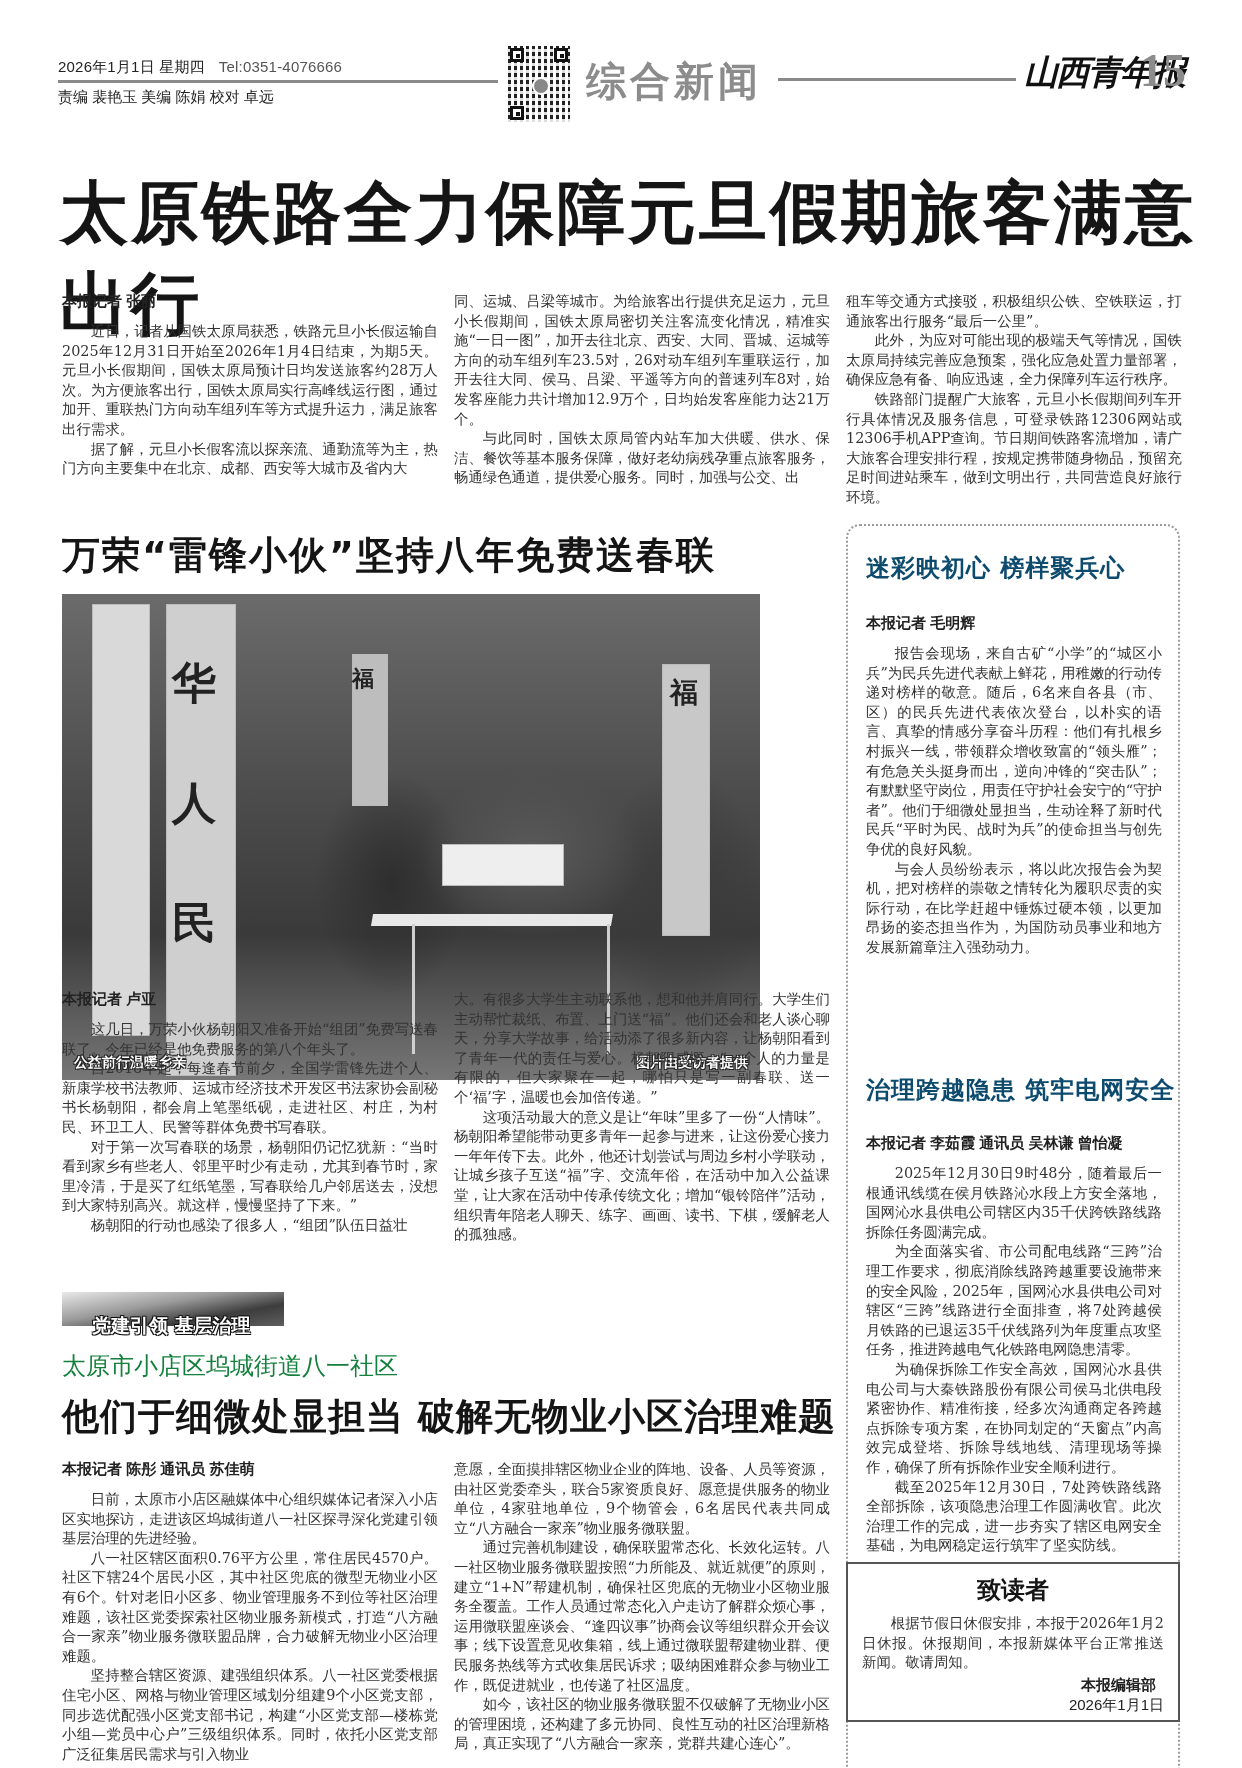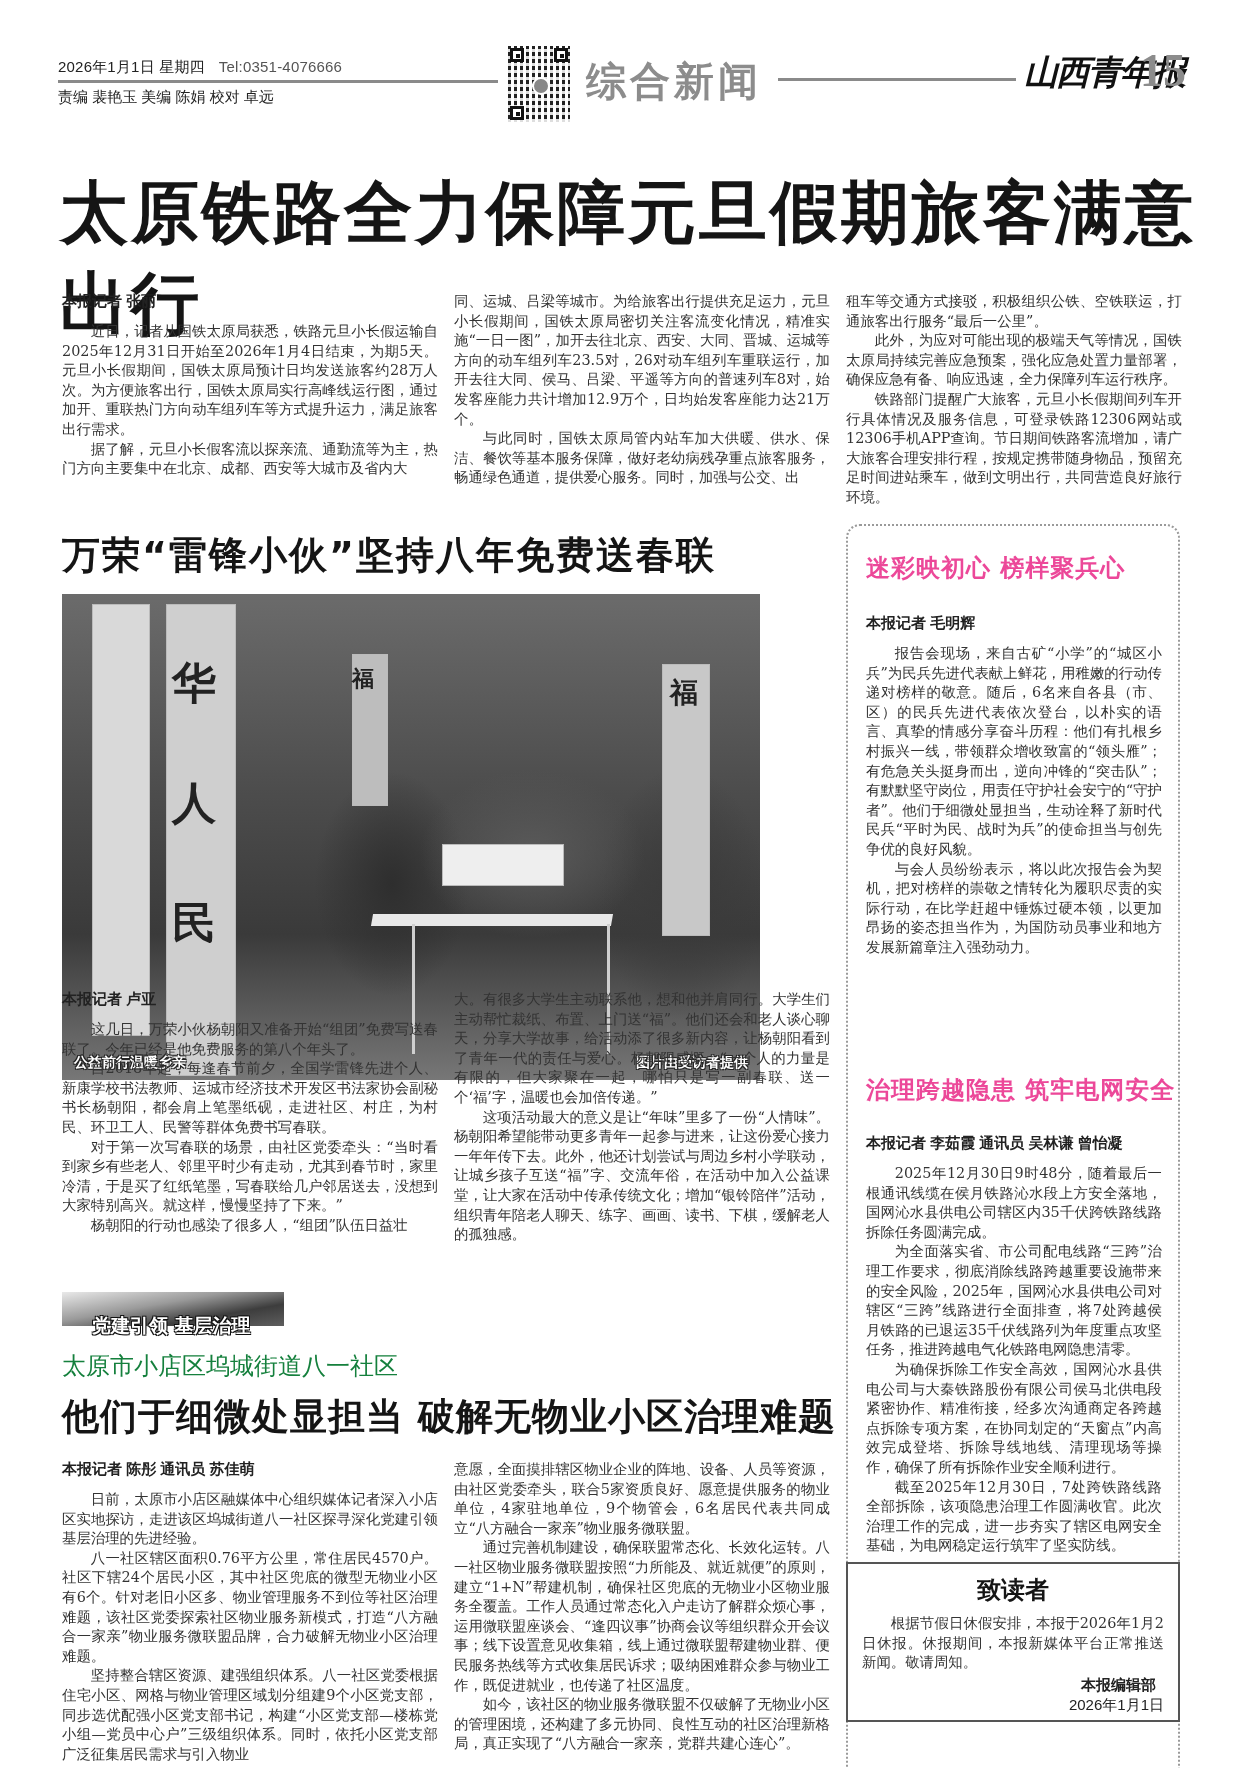--- a/index.html
+++ b/index.html
@@ -36,21 +36,21 @@
       radial-gradient(ellipse 160px 120px at 470px 260px,#5a5a5a,transparent 70%),
       radial-gradient(ellipse 110px 160px at 330px 290px,#2e2e2e,transparent 70%),
       radial-gradient(ellipse 120px 180px at 620px 300px,#3a3a3a,transparent 70%),
       linear-gradient(180deg,#6b6b6b 0%,#4d4d4d 40%,#3a3a3a 70%,#777 100%);}
   .photo .scroll{position:absolute;background:#d9d9d9;border:1px solid #bbb;}
   .photo .glyph{position:absolute;font-size:44px;font-weight:bold;color:#222;font-family:"DejaVu Serif",serif;}
   .photo .table{position:absolute;left:330px;top:300px;width:240px;height:12px;background:#e8e8e8;transform:skewX(-10deg);}
   .photo .leg{position:absolute;width:3px;background:#cfcfcf;}
   .cap{position:absolute;font-family:"Liberation Sans","DejaVu Sans",sans-serif;font-size:14px;color:#fff;font-weight:bold;
        text-shadow:-1px -1px 0 #222,1px -1px 0 #222,-1px 1px 0 #222,1px 1px 0 #222;}
-  .side-h{font-size:24px;font-weight:bold;color:#ec4899;letter-spacing:1px;font-family:"DejaVu Sans","Liberation Sans",sans-serif;}
+  .side-h{font-size:24px;font-weight:bold;color:#0c4a6e;letter-spacing:1px;font-family:"DejaVu Sans","Liberation Sans",sans-serif;}
 
   .tag{left:62px;top:1292px;width:222px;height:34px;
      background:linear-gradient(170deg,#e9e9e9 0%,#9a9a9a 40%,#3d3d3d 70%,#5e5e5e 100%);}
   .tag span{position:absolute;left:30px;top:5px;font-size:19px;font-weight:bold;color:#fff;
      font-family:"DejaVu Sans",sans-serif;text-shadow:-1px -1px 0 #111,1px -1px 0 #111,-1px 1px 0 #111,1px 1px 0 #111;margin-top:16px;}
   .kicker{left:62px;top:1350px;font-size:24px;color:#15803d;}
   .sub-headline{left:62px;top:1392px;font-size:37px;font-family:"DejaVu Sans",sans-serif;letter-spacing:1px;}
 </style>
 </head>
 <body>
@@ -107,21 +107,21 @@
   <div class="leg" style="left:350px;top:330px;height:130px"></div>
   <div class="leg" style="left:545px;top:330px;height:130px"></div>
   <div class="cap" style="left:12px;bottom:8px">公益前行温暖乡亲</div>
   <div class="cap" style="right:12px;bottom:8px">图片由受访者提供</div>
 </div>
 
 <div class="abs byline" style="left:62px;top:990px">本报记者  卢亚</div>
 <div class="abs body" style="left:62px;top:1020px;width:376px">
   <p>这几日，万荣小伙杨朝阳又准备开始“组团”免费写送春联了。今年已经是他免费服务的第八个年头了。</p>
   <p>自2018年起，每逢春节前夕，全国学雷锋先进个人、新康学校书法教师、运城市经济技术开发区书法家协会副秘书长杨朝阳，都会肩上笔墨纸砚，走进社区、村庄，为村民、环卫工人、民警等群体免费书写春联。</p>
-  <p>对于第一次写春联的场景，由社区党委牵头：“当时看到家乡有些老人、邻里平时少有走动，尤其到春节时，家里冷清，于是买了红纸笔墨，写春联给几户邻居送去，没想到大家特别高兴。就这样，慢慢坚持了下来。”</p>
+  <p>对于第一次写春联的场景，杨朝阳仍记忆犹新：“当时看到家乡有些老人、邻里平时少有走动，尤其到春节时，家里冷清，于是买了红纸笔墨，写春联给几户邻居送去，没想到大家特别高兴。就这样，慢慢坚持了下来。”</p>
   <p>杨朝阳的行动也感染了很多人，“组团”队伍日益壮</p>
 </div>
 <div class="abs body" style="left:454px;top:990px;width:376px">
   <p class="cont">大。有很多大学生主动联系他，想和他并肩同行。大学生们主动帮忙裁纸、布置、上门送“福”。他们还会和老人谈心聊天，分享大学故事，给活动添了很多新内容，让杨朝阳看到了青年一代的责任与爱心。杨朝阳感慨：“一个人的力量是有限的，但大家聚在一起，哪怕只是写一副春联、送一个‘福’字，温暖也会加倍传递。”</p>
   <p>这项活动最大的意义是让“年味”里多了一份“人情味”。杨朝阳希望能带动更多青年一起参与进来，让这份爱心接力一年年传下去。此外，他还计划尝试与周边乡村小学联动，让城乡孩子互送“福”字、交流年俗，在活动中加入公益课堂，让大家在活动中传承传统文化；增加“银铃陪伴”活动，组织青年陪老人聊天、练字、画画、读书、下棋，缓解老人的孤独感。</p>
 </div>
 
 <div class="abs" style="left:846px;top:524px;width:334px;height:1262px;border:2px dotted #9a9a9a;border-radius:14px;box-sizing:border-box;"></div>
 
 <div class="abs side-h" style="left:866px;top:552px">迷彩映初心  榜样聚兵心</div>

